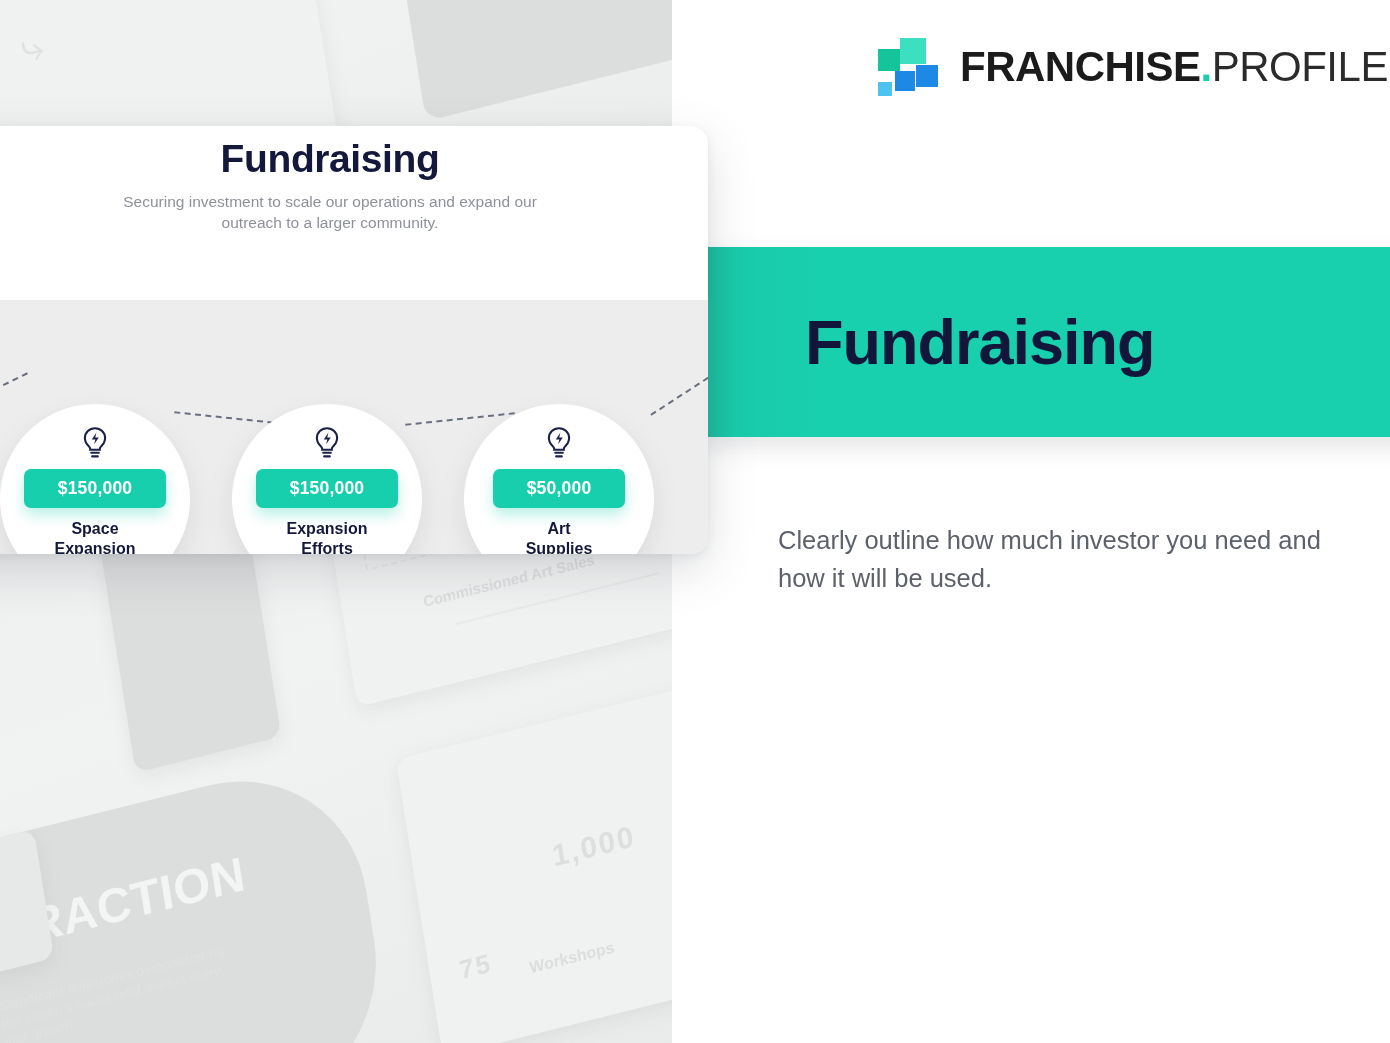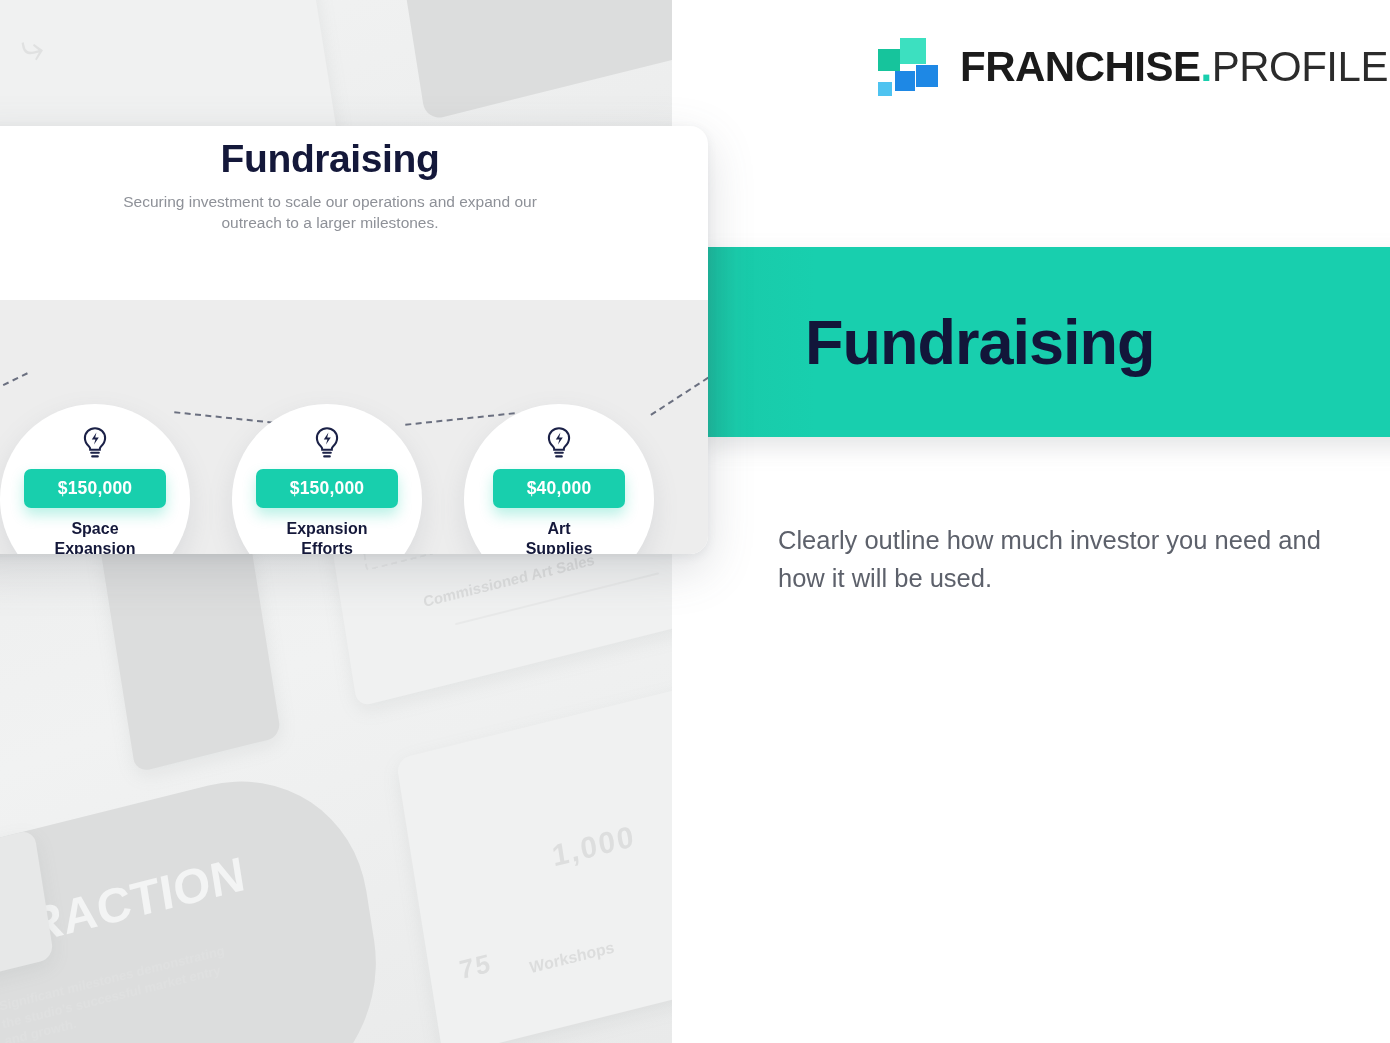--- a/index.html
+++ b/index.html
@@ -202,21 +202,21 @@
       <div class="slide mid" style="left:-40px; top:1060px; width:230px; height:130px;"></div>
 
     </div>
   </div>
 
   <div id="fund-card">
     <div id="card-band"></div>
 
     <div id="card-head">
       <div id="card-title">Fundraising</div>
-      <div id="card-sub">Securing investment to scale our operations and expand our outreach to a larger milestones.</div>
+      <div id="card-sub">Securing investment to scale our operations and expand our outreach to a larger community.</div>
     </div>
 
     <div class="conn" style="left:-10px; top:266px; width:90px; transform:rotate(-26deg);"></div>
     <div class="conn" style="left:222px; top:291px; width:110px; transform:rotate(6deg);"></div>
     <div class="conn" style="left:453px; top:292px; width:110px; transform:rotate(-6deg);"></div>
     <div class="conn" style="left:690px; top:258px; width:110px; transform:rotate(-33deg);"></div>
 
     <div class="circ-wrap" style="left:48px; top:278px;">
       <div class="circ">
         <svg class="bulb" viewBox="0 0 30 34" fill="none">
@@ -243,21 +243,21 @@
       </div>
     </div>
 
     <div class="circ-wrap" style="left:512px; top:278px;">
       <div class="circ">
         <svg class="bulb" viewBox="0 0 30 34" fill="none">
           <path d="M15 2.2c-5.6 0-10.1 4.4-10.1 9.9 0 3.6 1.9 6.3 3.9 8.1.9.8 1.4 1.8 1.4 2.9v.6h9.6v-.6c0-1.1.5-2.1 1.4-2.9 2-1.8 3.9-4.5 3.9-8.1 0-5.5-4.5-9.9-10.1-9.9z" stroke="#1b2147" stroke-width="2.1"></path>
           <path d="M11.2 26.7h7.6M12.2 30.4h5.6" stroke="#1b2147" stroke-width="2.1" stroke-linecap="round"></path>
           <path d="M16.4 6.6l-4.6 6.8h3.6l-1.4 5.2 4.8-7h-3.6l1.2-5z" fill="#1b2147"></path>
         </svg>
-        <div class="amount">$40,000</div>
+        <div class="amount">$50,000</div>
         <div class="clabel">Art
 Supplies</div>
       </div>
     </div>
   </div>
 
   <div id="right-panel">
 
     <div id="logo">
       <div id="logo-mark">

